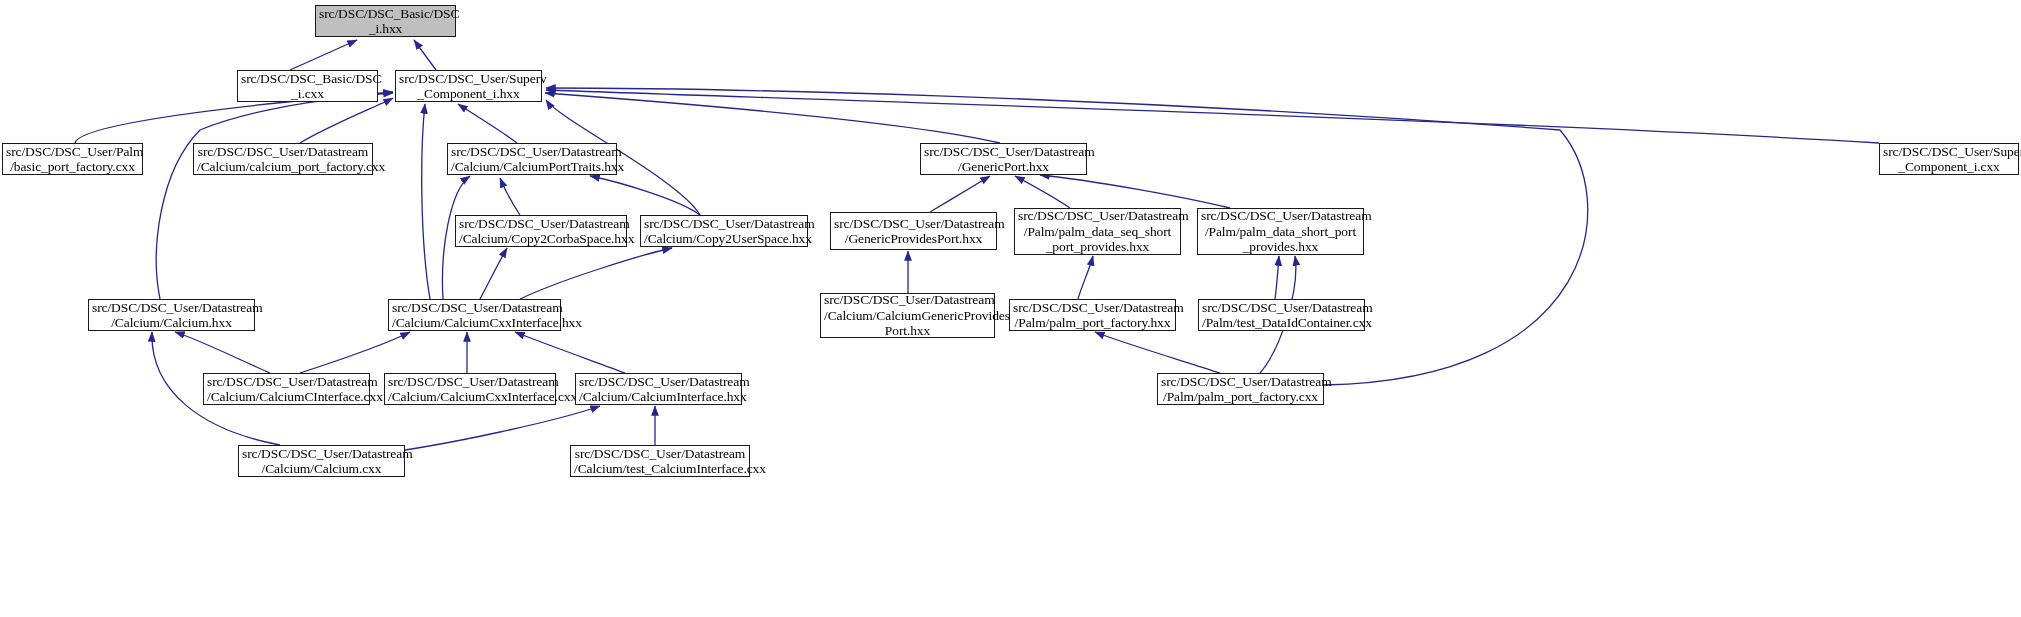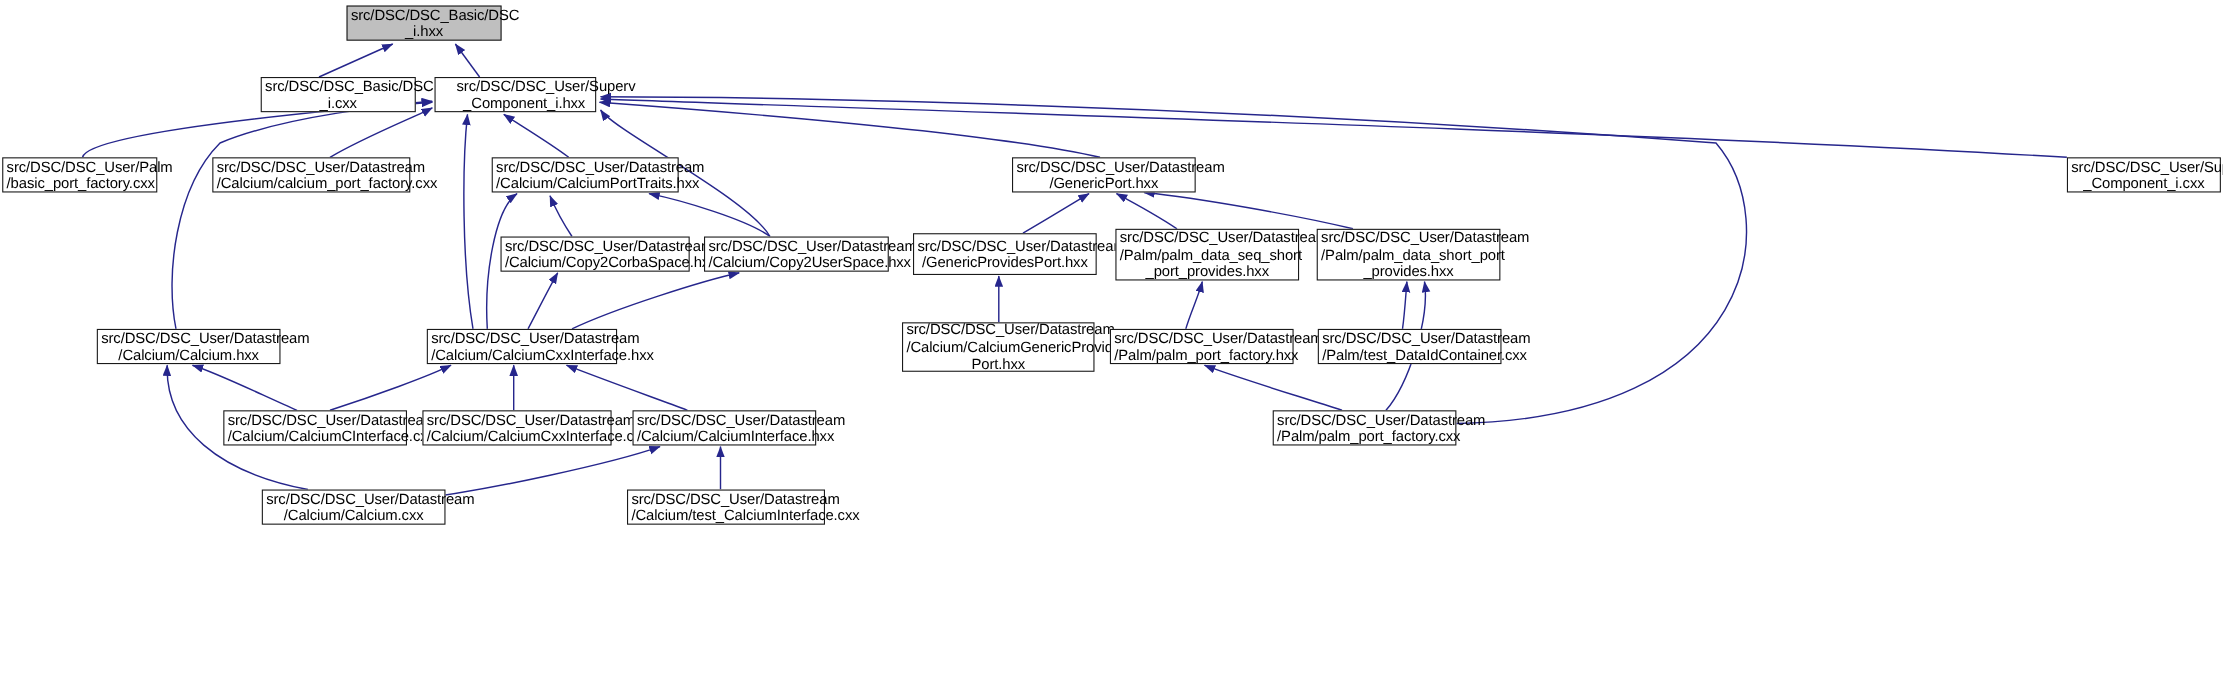--- a/index.html
+++ b/index.html
@@ -37,20 +37,21 @@
   }
   .node.root{
     background:#bfbfbf;
     border:1px solid #1a1a1a;
   }
   .node .lbl{
     display:block;
     width:100%;
     padding:0 3px;
     box-sizing:border-box;
+    font-family:Liberation Serif, serif;
   }
 </style>
 </head>
 <body>
 
 <div id="graph">
   <svg id="edges" viewBox="0 0 2021 617" xmlns="http://www.w3.org/2000/svg">
     <defs>
       <marker id="arrow" markerWidth="9" markerHeight="9" refX="7.5" refY="3" orient="auto" markerUnits="strokeWidth">
         <path d="M0,0 L0,6 L8,3 z" fill="#26268c"></path>
@@ -88,21 +89,21 @@
         <path d="M 1220,373 C 1180,360 1120,342 1095,332" fill="none" stroke="#26268c" stroke-width="1.3" marker-end="url(#arrow)"></path>
         <path d="M 1260,373 C 1280,350 1300,290 1295,256" fill="none" stroke="#26268c" stroke-width="1.3" marker-end="url(#arrow)"></path>
         <path d="M 1324,385 C 1600,380 1620,200 1560,130 C 1100,95 700,88 546,88" fill="none" stroke="#26268c" stroke-width="1.3" marker-end="url(#arrow)"></path>
       </g>
   </svg>
   <div id="node-layer">
       <div class="node root" style="left: 315px; top: 5px; width: 141px; height: 32px;"><span class="lbl">src/DSC/DSC_Basic/DSC
 _i.hxx</span></div>
       <div class="node" style="left: 237px; top: 70px; width: 141px; height: 32px;"><span class="lbl">src/DSC/DSC_Basic/DSC
 _i.cxx</span></div>
-      <div class="node" style="left: 395px; top: 70px; width: 147px; height: 32px; padding-left: 16px;"><span class="lbl">src/DSC/DSC_User/Superv
+      <div class="node" style="left: 395px; top: 70px; width: 147px; height: 32px;"><span class="lbl">src/DSC/DSC_User/Superv
 _Component_i.hxx</span></div>
       <div class="node" style="left: 2px; top: 143px; width: 141px; height: 32px;"><span class="lbl">src/DSC/DSC_User/Palm
 /basic_port_factory.cxx</span></div>
       <div class="node" style="left: 193px; top: 143px; width: 180px; height: 32px;"><span class="lbl">src/DSC/DSC_User/Datastream
 /Calcium/calcium_port_factory.cxx</span></div>
       <div class="node" style="left: 447px; top: 143px; width: 170px; height: 32px;"><span class="lbl">src/DSC/DSC_User/Datastream
 /Calcium/CalciumPortTraits.hxx</span></div>
       <div class="node" style="left: 920px; top: 143px; width: 167px; height: 32px;"><span class="lbl">src/DSC/DSC_User/Datastream
 /GenericPort.hxx</span></div>
       <div class="node" style="left: 1879px; top: 143px; width: 140px; height: 32px;"><span class="lbl">src/DSC/DSC_User/Superv

